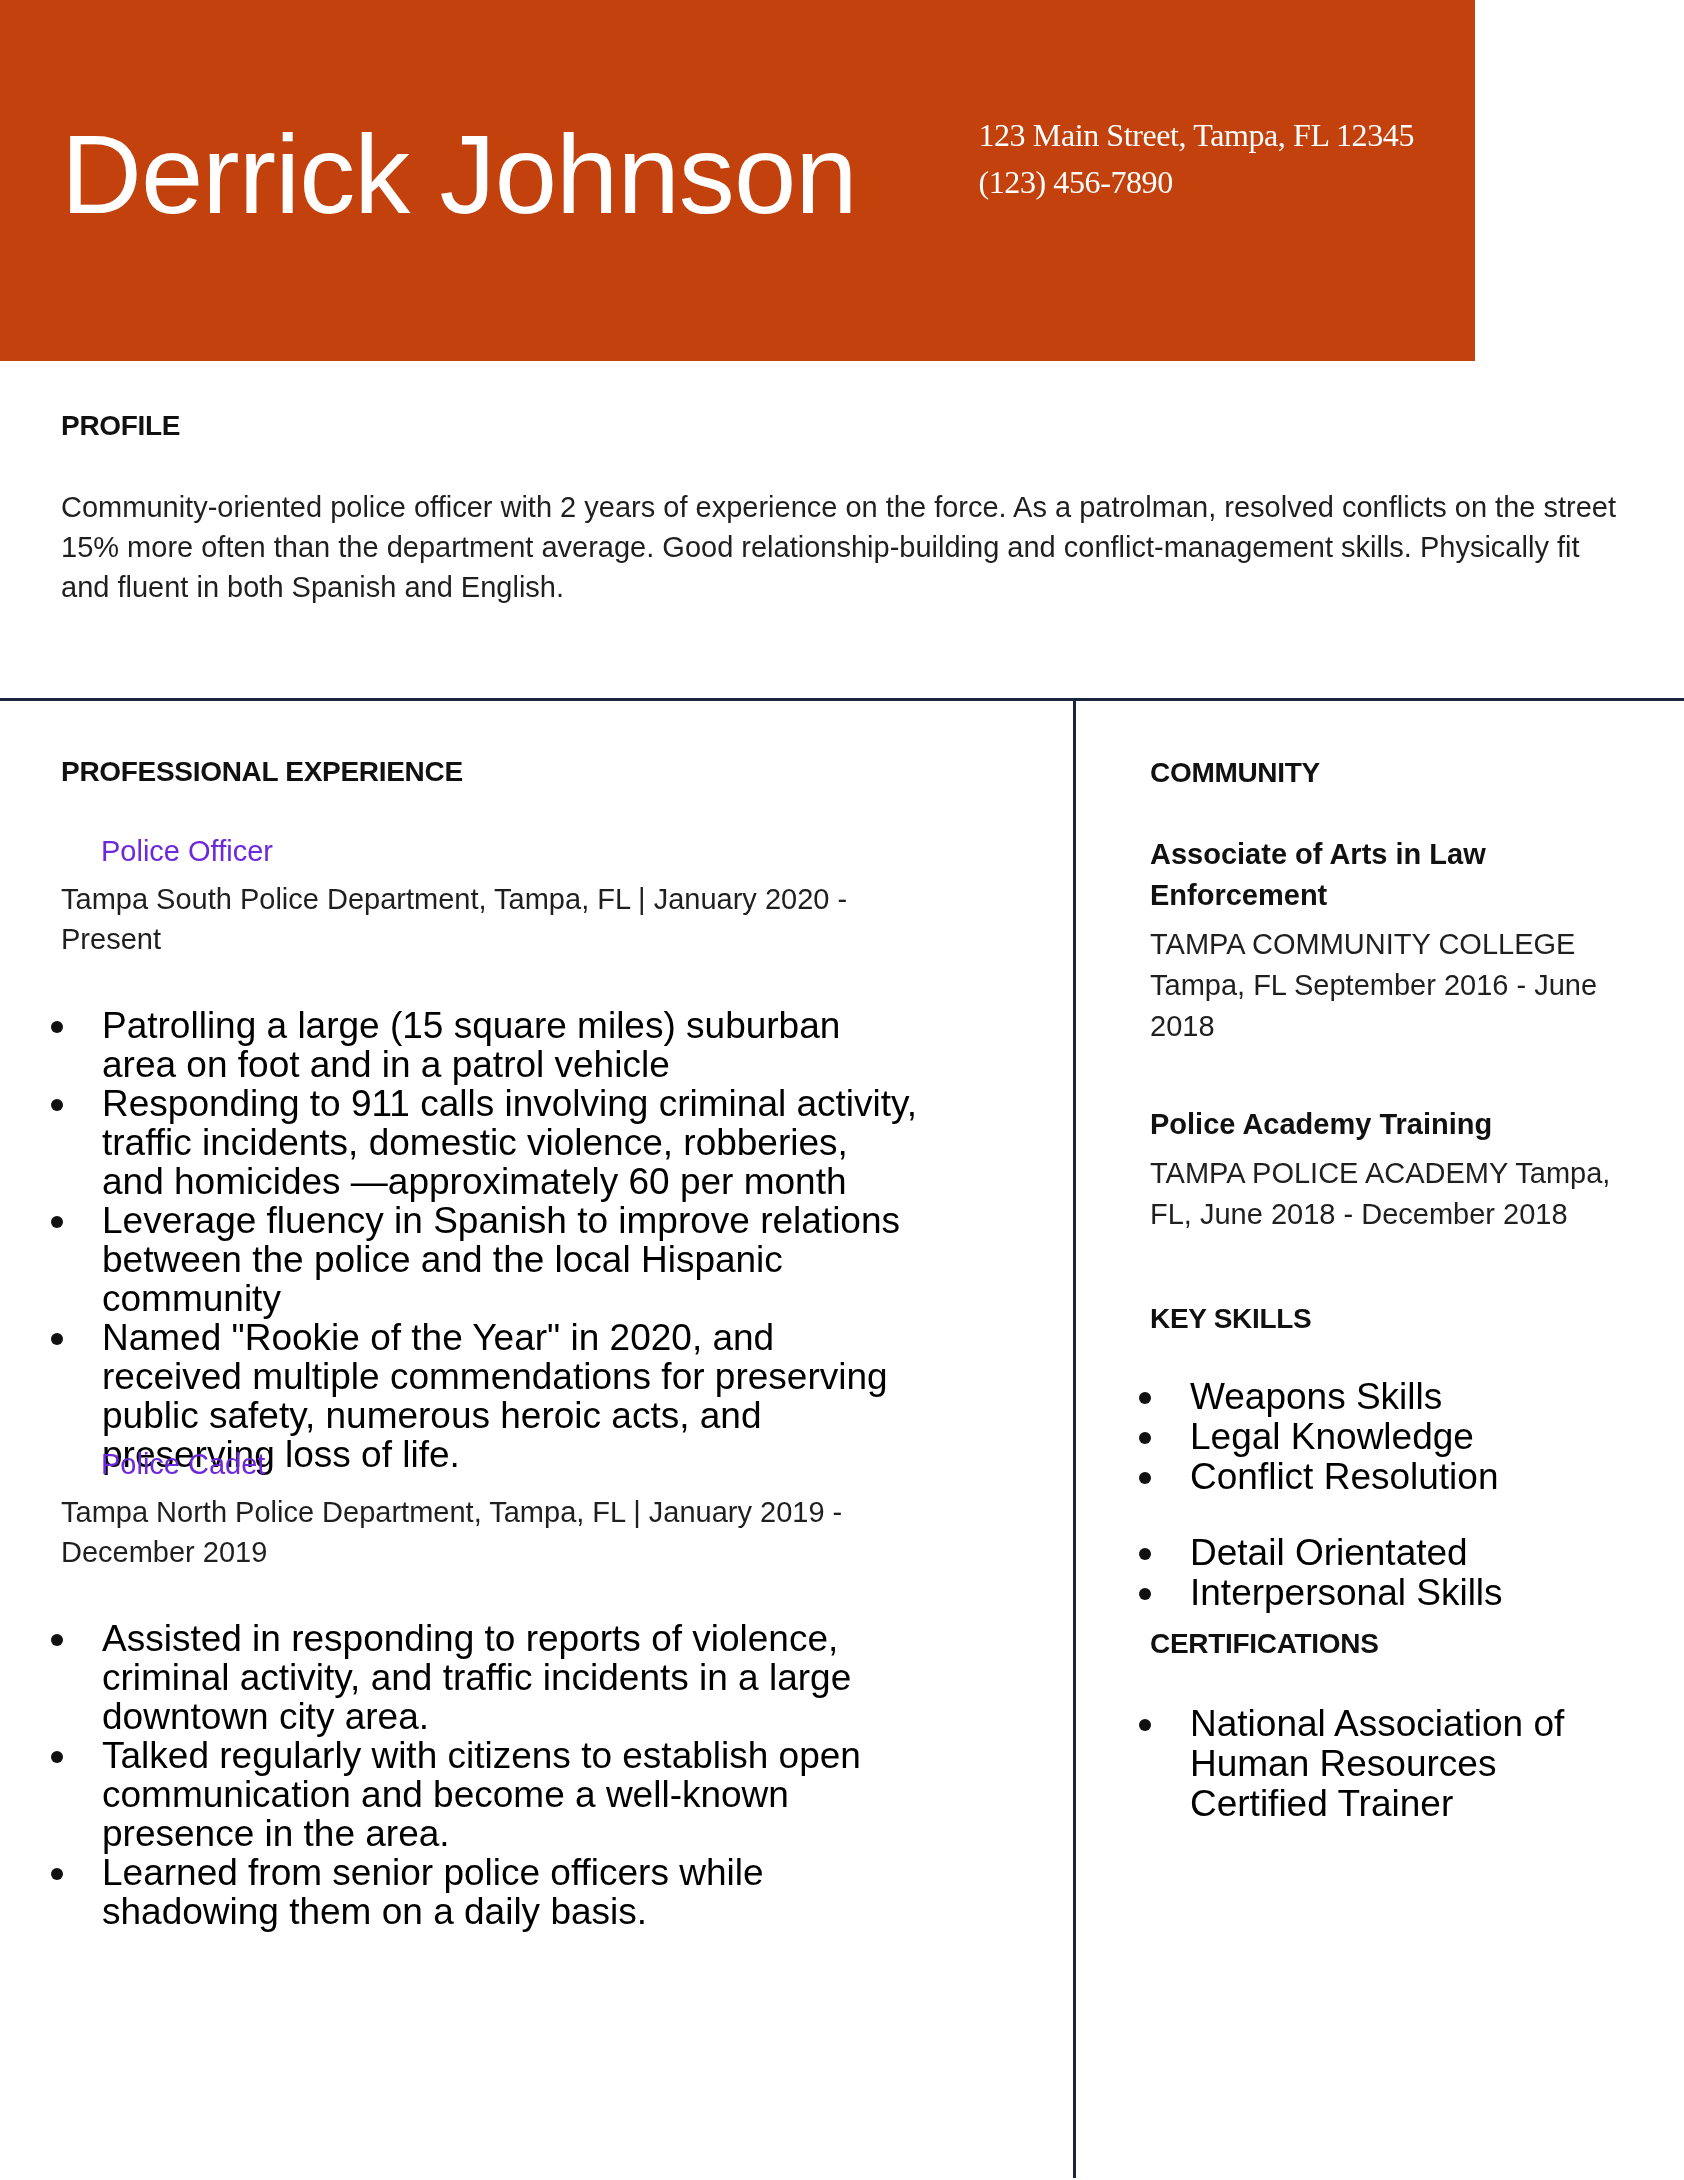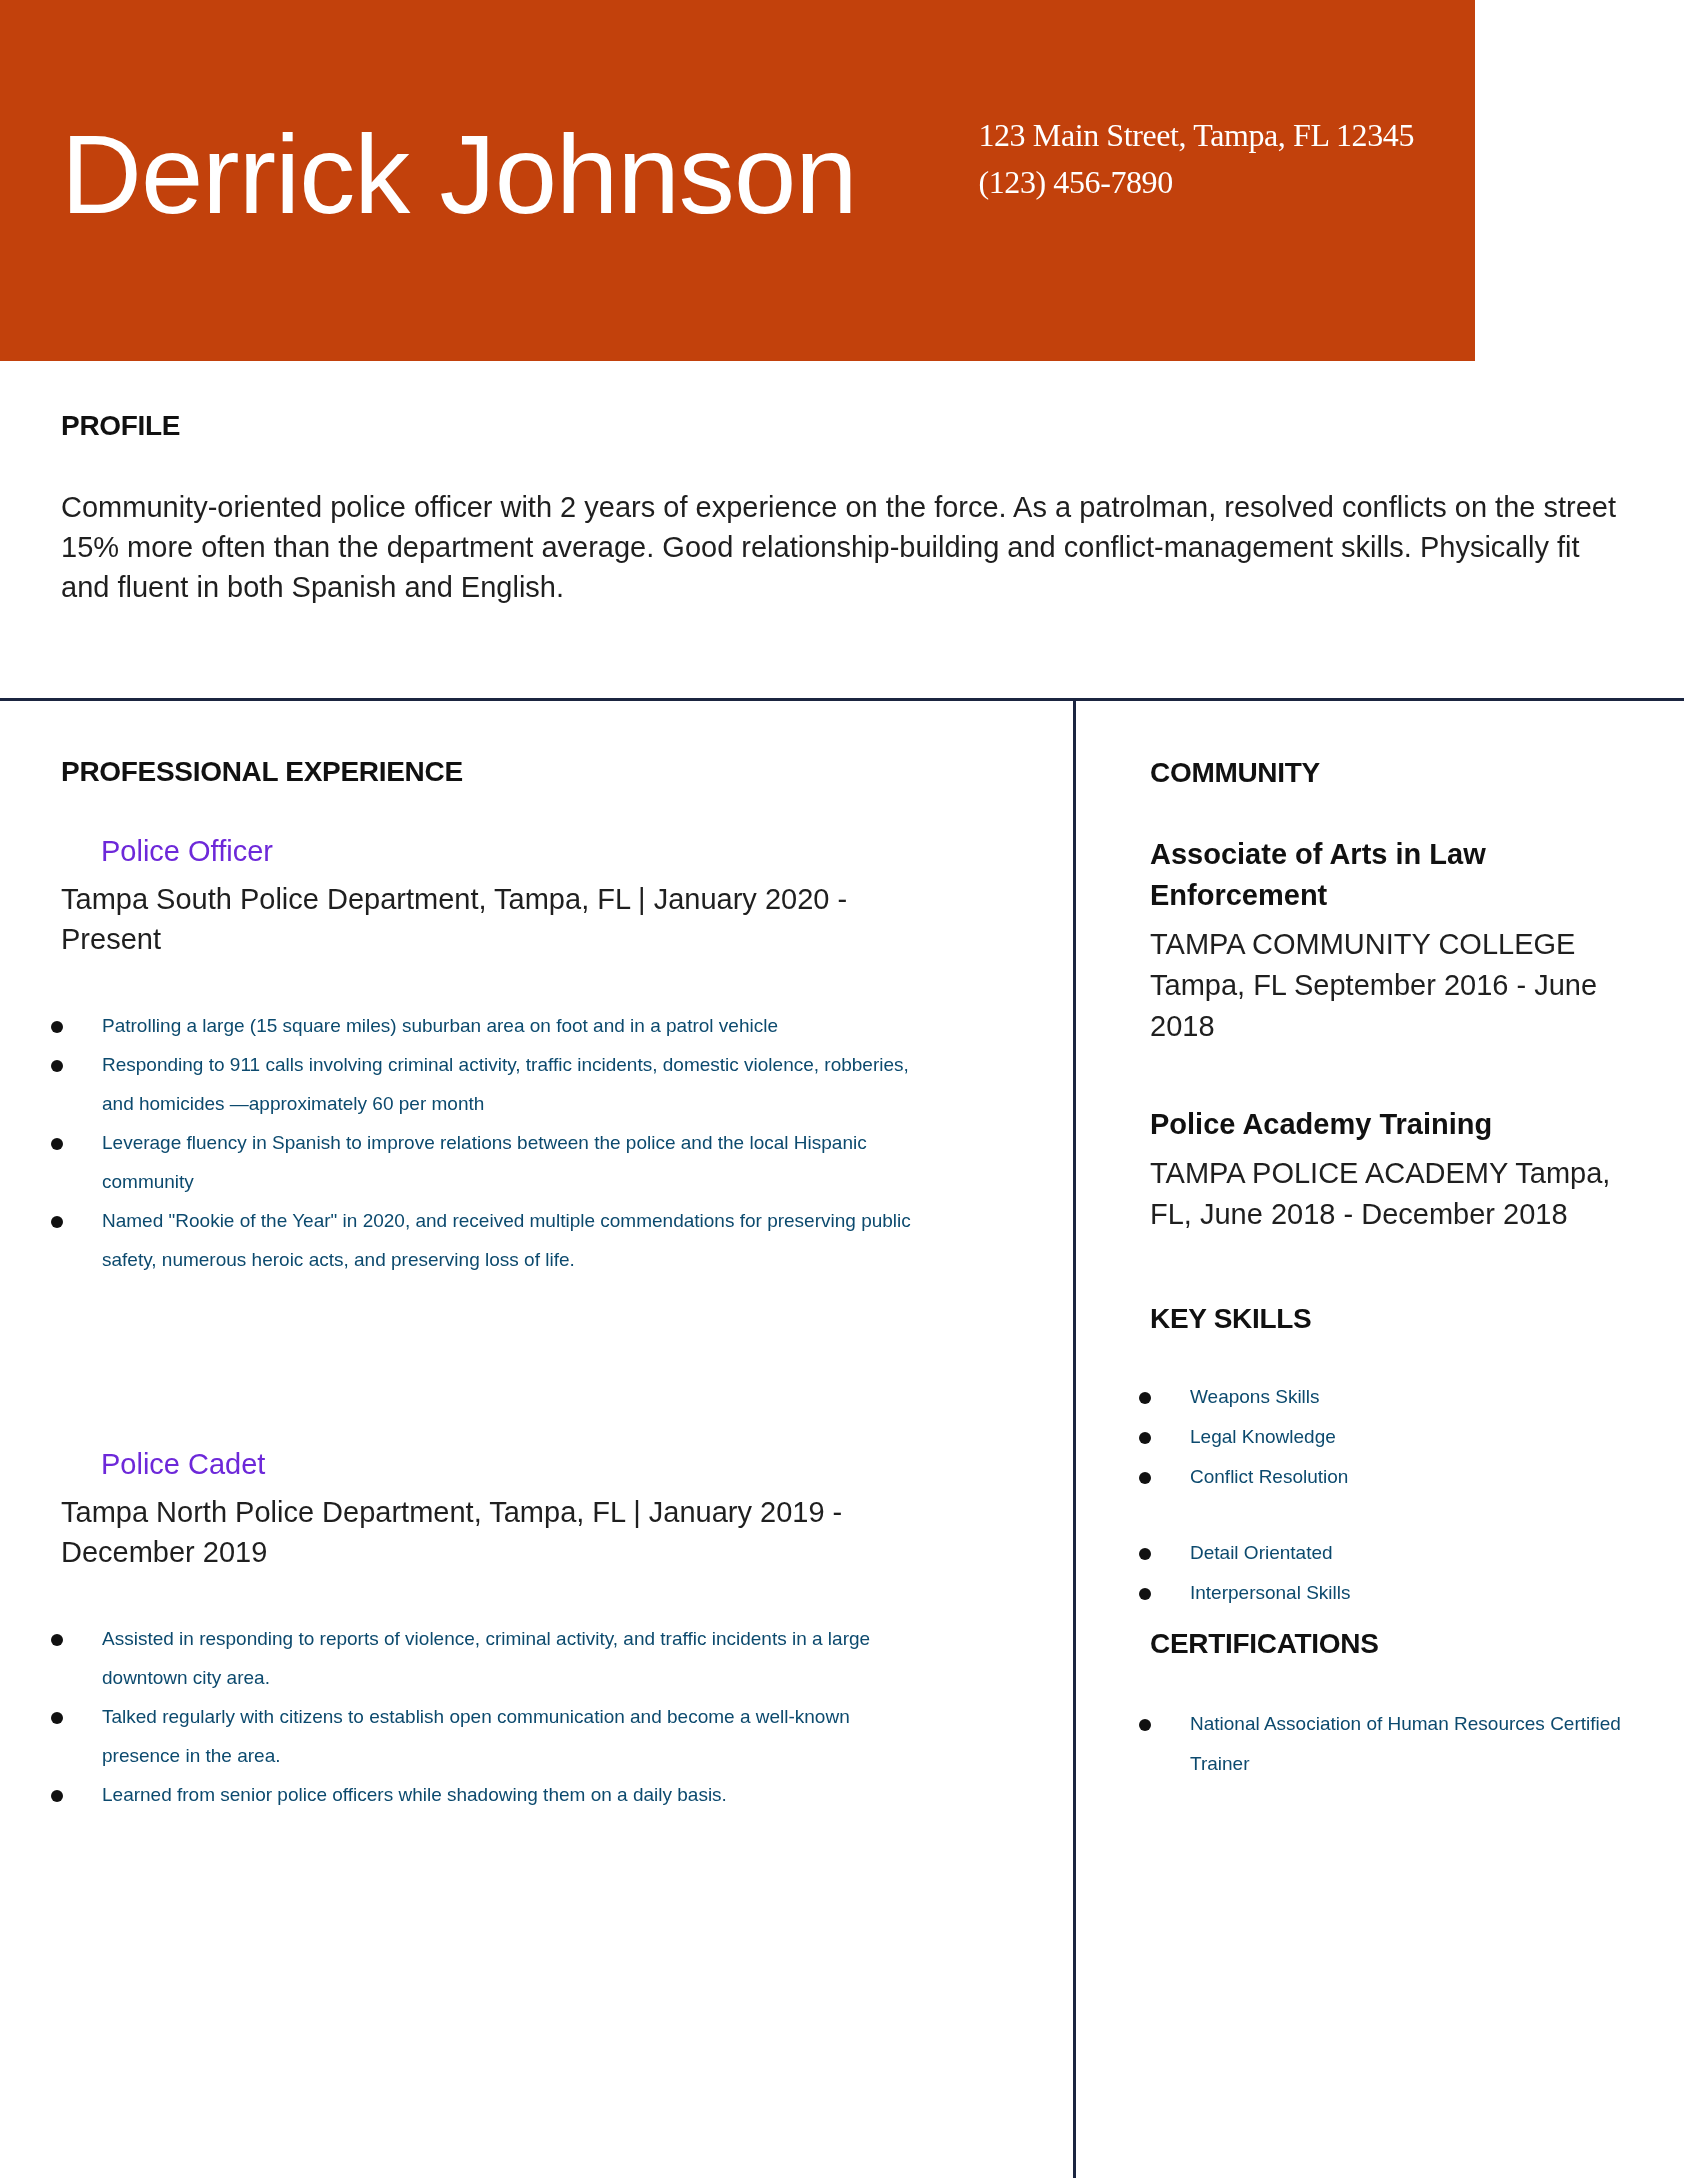--- a/index.html
+++ b/index.html
@@ -93,23 +93,23 @@
       line-height: 40px;
       color: #1f1f1f;
     }
     ul.bullets {
       position: absolute;
       list-style: none;
     }
     ul.bullets li {
       position: relative;
       padding-left: 61px;
-      font-size: 19px;
+      font-size: 37px;
       line-height: 39px;
-      color: #0c4a6e;
+      color: #000000;
     }
     ul.bullets li .dot {
       position: absolute;
       left: 10.2px;
       top: 14.5px;
       width: 12px;
       height: 12px;
       border-radius: 50%;
       background: #111111;
     }

